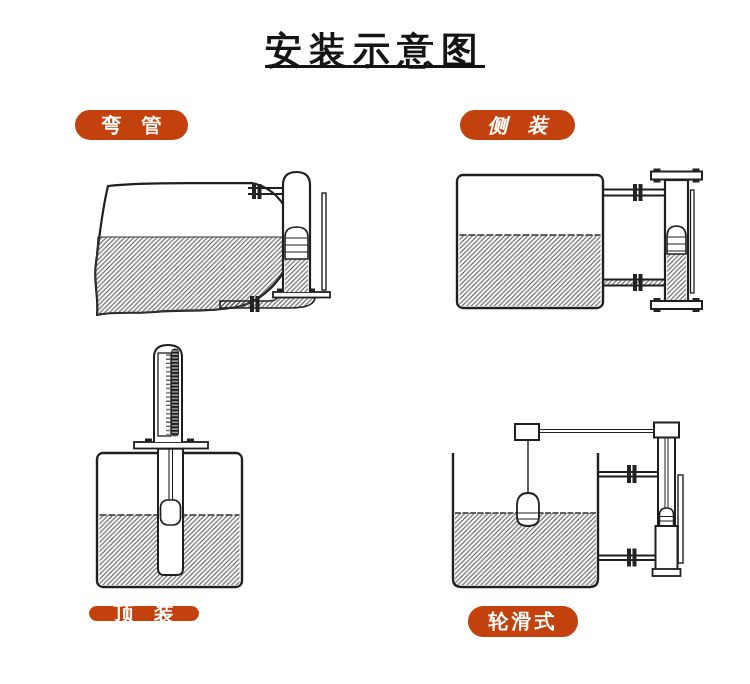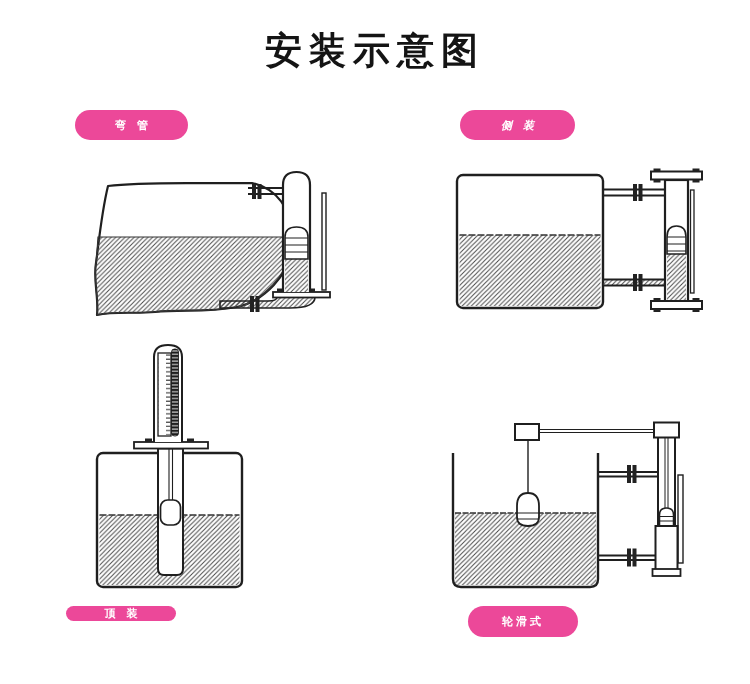--- a/index.html
+++ b/index.html
@@ -3,30 +3,30 @@
 <meta charset="utf-8">
 <style>
   html,body{margin:0;padding:0;background:#ffffff;}
   .stage{
     position:relative;width:750px;height:684px;background:#ffffff;overflow:hidden;
     font-family:"Liberation Sans","DejaVu Sans",sans-serif;
   }
   .title{
     position:absolute;left:0;top:28px;width:750px;height:46px;
     text-align:center;font-size:37px;font-weight:bold;color:#141414;
-    letter-spacing:7px;line-height:46px;
+    letter-spacing:7px;line-height:46px;text-decoration:underline;
   }
   .pill{
-    position:absolute;background:#ec4899;color:#ffffff;border-radius:16px;
+    position:absolute;background:#c2410c;color:#ffffff;border-radius:16px;
     display:flex;align-items:center;justify-content:center;
-    font-size:11px;font-weight:bold;white-space:pre;
+    font-size:20px;font-weight:bold;white-space:pre;
   }
   .pill-tl{left:75px;top:110px;width:113px;height:30px;}
   .pill-tr{left:460px;top:110px;width:115px;height:30px;font-style:italic;}
-  .pill-bl{left:66px;top:606px;width:110px;height:15px;}
+  .pill-bl{left:89px;top:606px;width:110px;height:15px;}
   .pill-br{left:468px;top:606px;width:110px;height:31px;letter-spacing:3px;}
   svg{position:absolute;display:block;}
   #d-tl{left:85px;top:153px;}
   #d-tr{left:440px;top:158px;}
   #d-bl{left:88px;top:333px;}
   #d-br{left:440px;top:405px;}
 </style>
 </head>
 <body>
 

